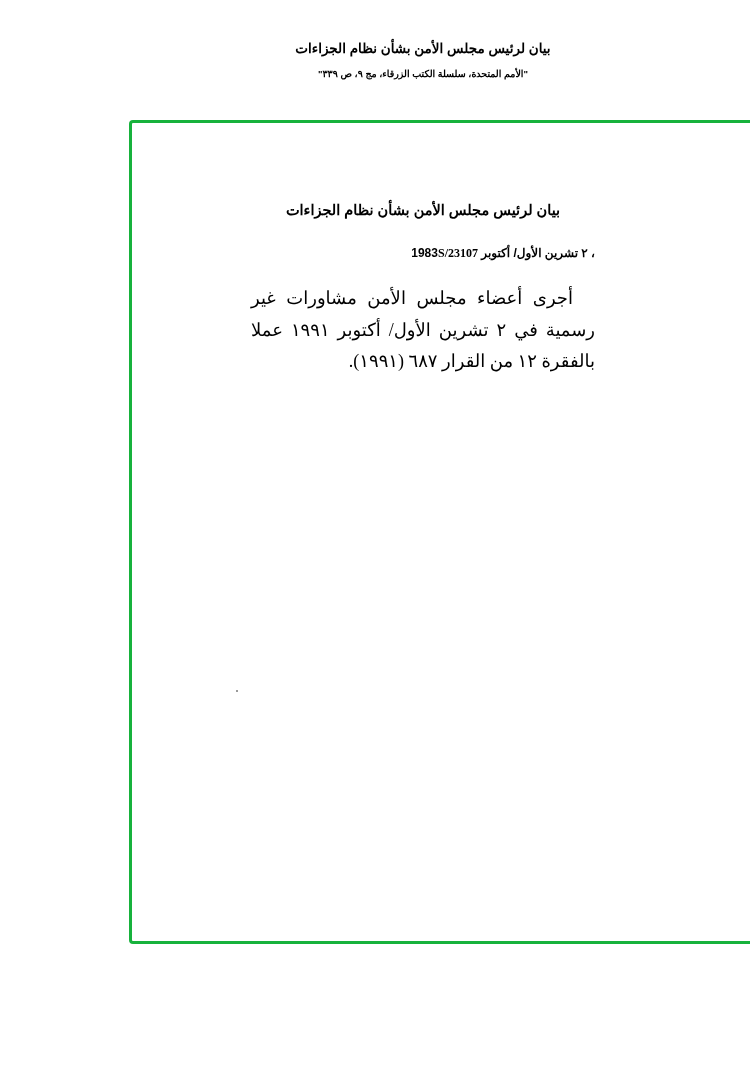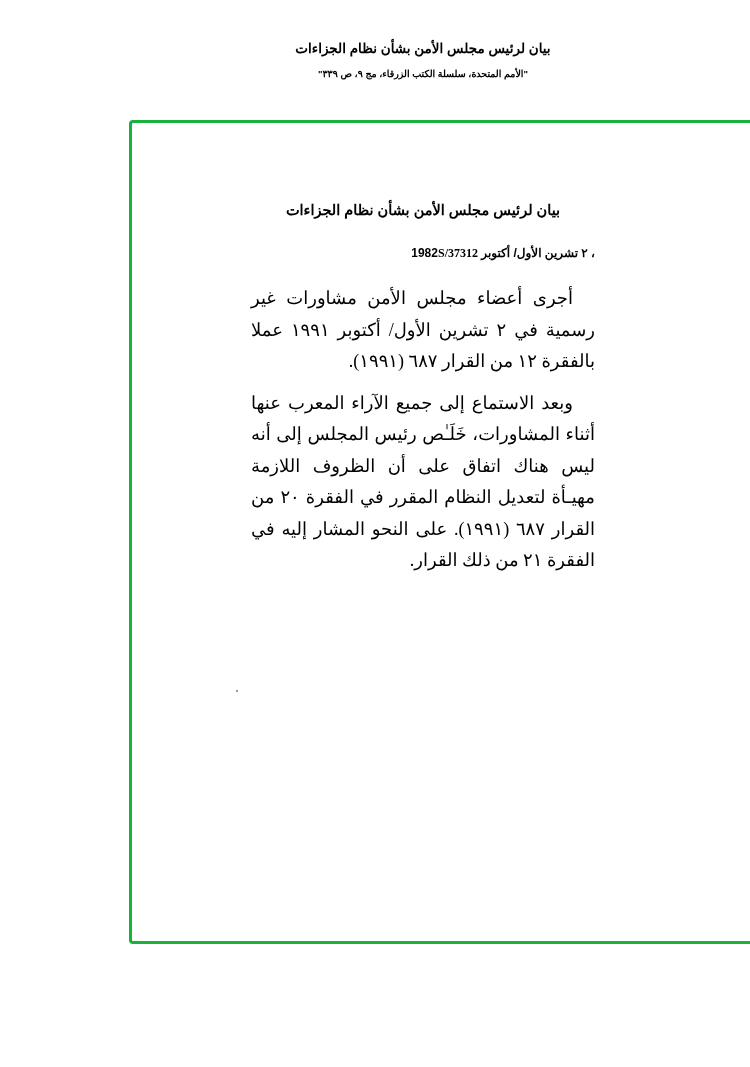--- a/index.html
+++ b/index.html
@@ -115,21 +115,20 @@
   <div class="doc-header">
     <div class="title-line">بيان لرئيس مجلس الأمن بشأن نظام الجزاءات</div>
     <div class="source-line">"الأمم المتحدة، سلسلة الكتب الزرقاء، مج ٩، ص ٣٣٩"</div>
   </div>
 
   <div class="green-frame"></div>
 
   <div class="content">
     <h1 class="section-title">بيان لرئيس مجلس الأمن بشأن نظام الجزاءات</h1>
 
-    <p class="meta-line"><span>، ٢ تشرين الأول/ أكتوبر 1982</span><span class="symbol">S/37312</span></p>
+    <p class="meta-line"><span>، ٢ تشرين الأول/ أكتوبر 1983</span><span class="symbol">S/23107</span></p>
 
     <p class="body-par">أجرى أعضاء مجلس الأمن مشاورات غير رسمية في ٢ تشرين الأول/ أكتوبر ١٩٩١ عملا بالفقرة ١٢ من القرار ٦٨٧ (١٩٩١).</p>
-    <p class="body-par">وبعد الاستماع إلى جميع الآراء المعرب عنها أثناء المشاورات، خَلَـٰص رئيس المجلس إلى أنه ليس هناك اتفاق على أن الظروف اللازمة مهيـأة لتعديل النظام المقرر في الفقرة ٢٠ من القرار ٦٨٧ (١٩٩١). على النحو المشار إليه في الفقرة ٢١ من ذلك القرار.</p>
   </div>
 
   <div class="speck"></div>
 
 </div>
 
 </body></html>

